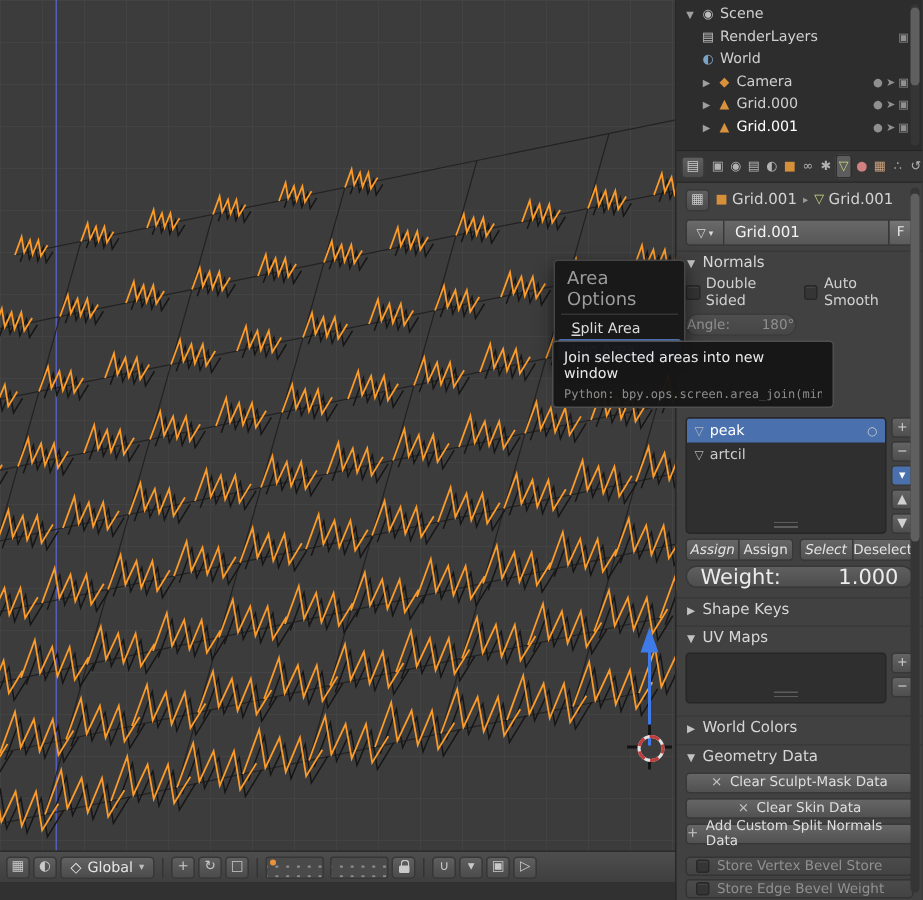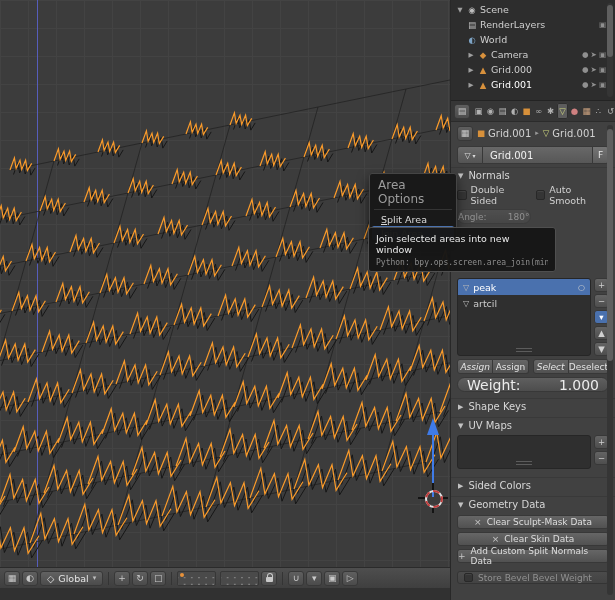--- a/index.html
+++ b/index.html
@@ -378,21 +378,21 @@
       <div class="grip"></div>
     </div>
     <div class="side-tools">
       <div class="tbtn">+</div>
       <div class="tbtn">−</div>
     </div>
   </div>
 
   <div class="phead mt8">
     <span class="tri">▶</span>
-    <span>Sided Colors</span>
+    <span>World Colors</span>
   </div>
 
   <div class="phead">
     <span class="tri">▼</span>
     <span>Geometry Data</span>
   </div>
   <div class="gbtn">
     <span class="gico">×</span>
     <span>Clear Sculpt-Mask Data</span>
   </div>
@@ -400,21 +400,25 @@
     <span class="gico">×</span>
     <span>Clear Skin Data</span>
   </div>
   <div class="gbtn">
     <span class="gico">+</span>
     <span>Add Custom Split Normals Data</span>
   </div>
 
   <div class="togglerow mt8">
     <span class="chk"></span>
-    <span>Store Bevel Bevel Weight</span>
+    <span>Store Vertex Bevel Store</span>
+  </div>
+  <div class="togglerow">
+    <span class="chk"></span>
+    <span>Store Edge Bevel Weight</span>
   </div>
 
 </div>
 
 <div class="sb-track" style="left:607px;top:125px;height:470px;">
   <div class="sb-thumb" style="left:0;top:4px;height:232px;"></div>
 </div>
 
 <div class="ctx">
   <div class="ctx-title">Area Options</div>

